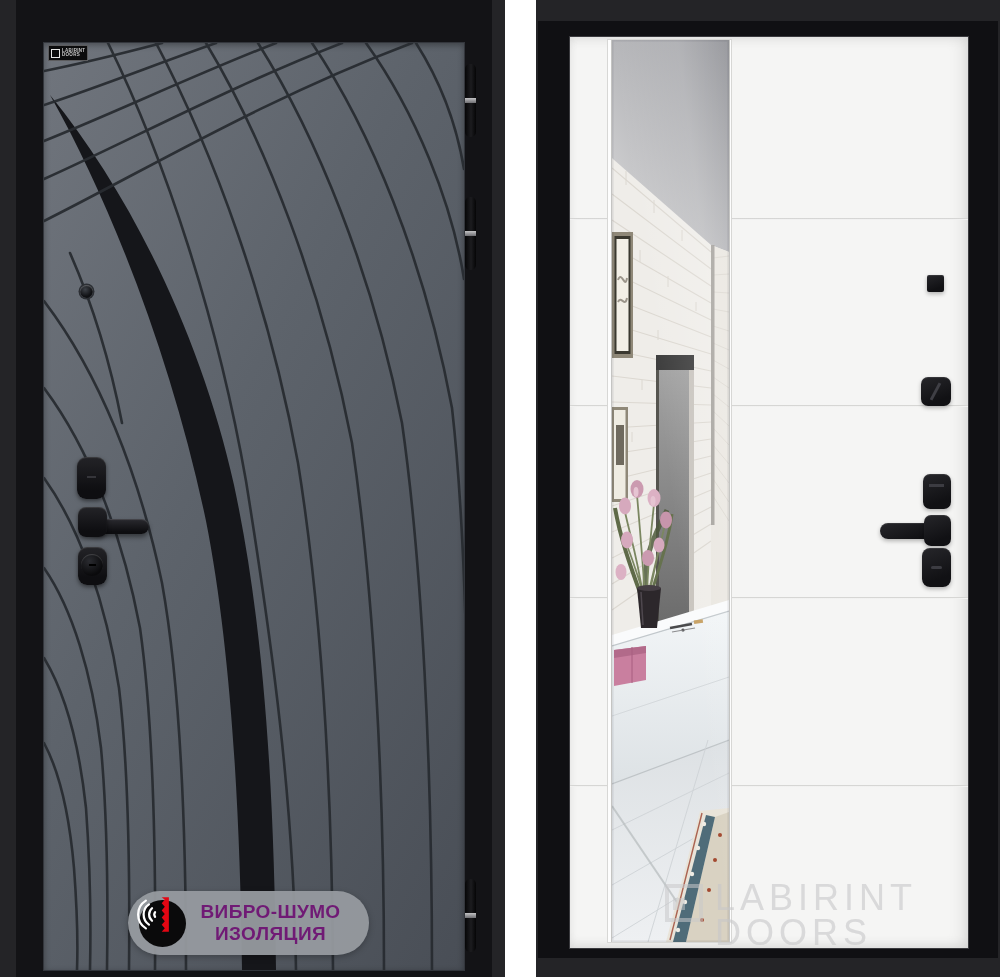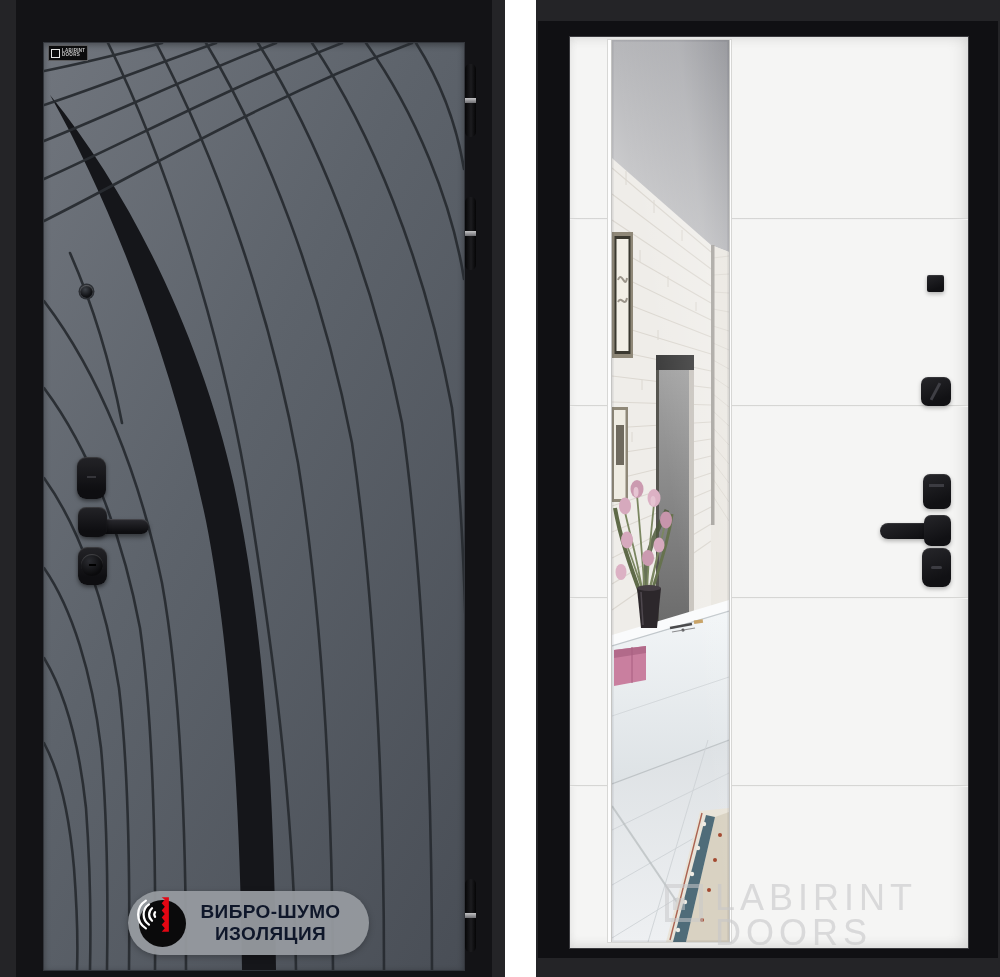--- a/index.html
+++ b/index.html
@@ -35,21 +35,21 @@
   .h-knob:after{content:"";position:absolute;left:8px;top:10px;width:7px;height:2px;background:#000;}
   .hinge{position:absolute;left:465px;width:11px;height:73px;border-radius:5px;
          background:linear-gradient(90deg,#060607,#1c1c1f 55%,#050506);}
   .hinge i{position:absolute;left:0;top:34px;width:11px;height:5px;display:block;
            background:linear-gradient(180deg,#c2c2c4,#6f6f73);}
   .badge{position:absolute;left:84px;top:848px;width:241px;height:64px;border-radius:32px;
          background:rgba(150,154,159,.95);display:flex;align-items:center;padding-left:11px;box-sizing:border-box;
          box-shadow:0 2px 6px rgba(0,0,0,.25);}
   .badge-circle{width:47px;height:47px;border-radius:50%;background:#0a0a0b;flex:0 0 auto;
                 display:flex;align-items:center;justify-content:center;}
-  .badge-text{flex:1;text-align:center;color:#0f172a;font-weight:bold;font-size:19px;line-height:22px;
+  .badge-text{flex:1;text-align:center;color:#701a75;font-weight:bold;font-size:19px;line-height:22px;
               letter-spacing:.4px;padding-right:14px;}
   
   .photo-right{left:536px;width:464px;background:#242427;}
   .pr-frame{position:absolute;left:2px;top:21px;width:460px;height:937px;background:#101013;}
   .pr-leaf{position:absolute;left:34px;top:37px;width:398px;height:911px;background:#f5f5f4;
            box-shadow:0 0 0 1px #3a3a3e, inset -7px 0 14px rgba(0,0,0,.07), inset 0 -5px 10px rgba(0,0,0,.05), inset 0 4px 8px rgba(0,0,0,.04);}
   .groove{position:absolute;left:0;width:100%;height:2px;z-index:1;
           background:linear-gradient(180deg,#c8c8c6,#ffffff);}
   .mirror{position:absolute;left:38px;top:3px;width:123px;height:902px;background:#fdfdfd;z-index:2;
           box-sizing:border-box;padding:0 3px;box-shadow:0 0 0 1px #d7d7d5;}

